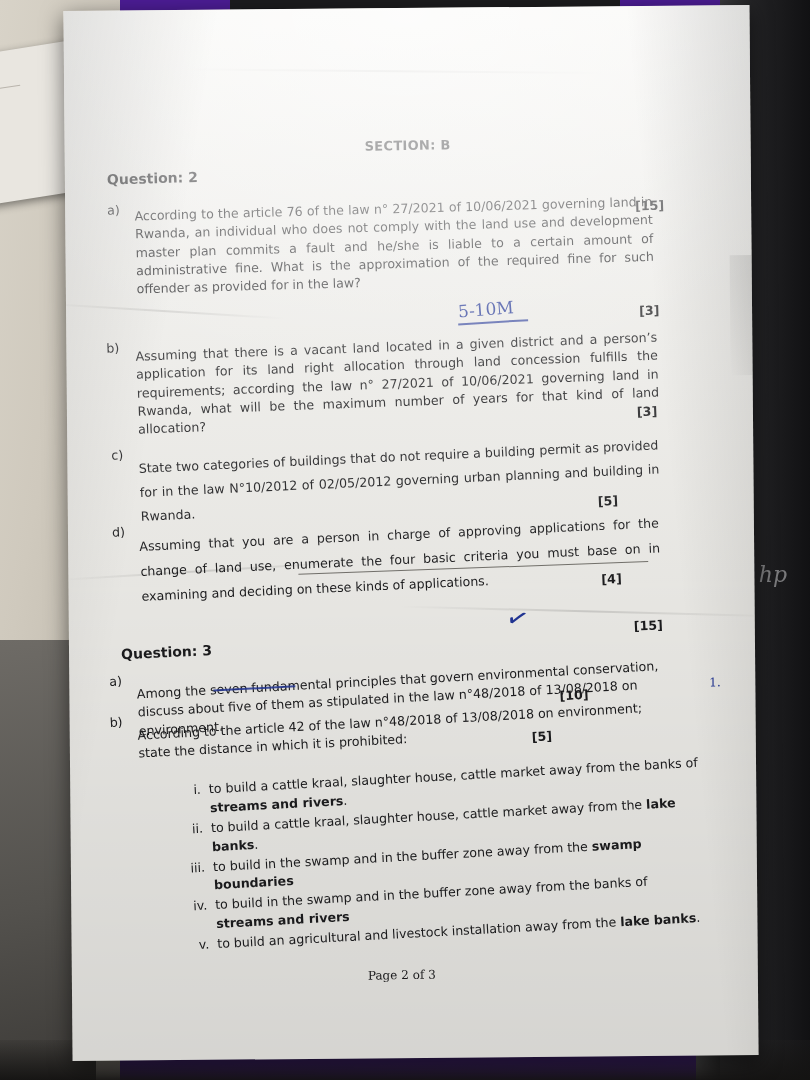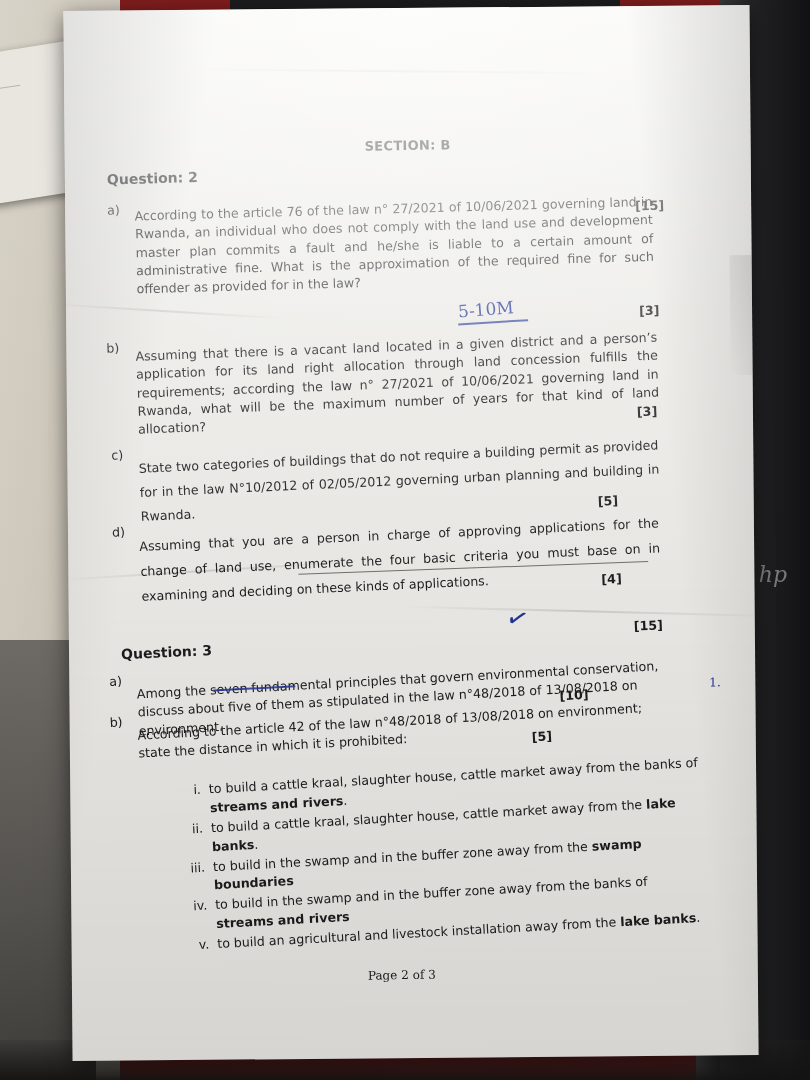--- a/index.html
+++ b/index.html
@@ -12,21 +12,21 @@
     height: 1080px;
     overflow: hidden;
     font-family: "DejaVu Sans", sans-serif;
     position: relative;
   }
 
   
   .scene {
     position: absolute;
     inset: 0;
-    background: #7f1d1d;
+    background: #4c1d95;
   }
   .desk-left {
     position: absolute;
     left: 0; top: 0;
     width: 120px; height: 1080px;
     background: linear-gradient(100deg, #d8d3c8 0%, #cfc9bd 40%, #b9b3a6 100%);
   }
   .desk-left-lower {
     position: absolute;
     left: 0; top: 640px;

